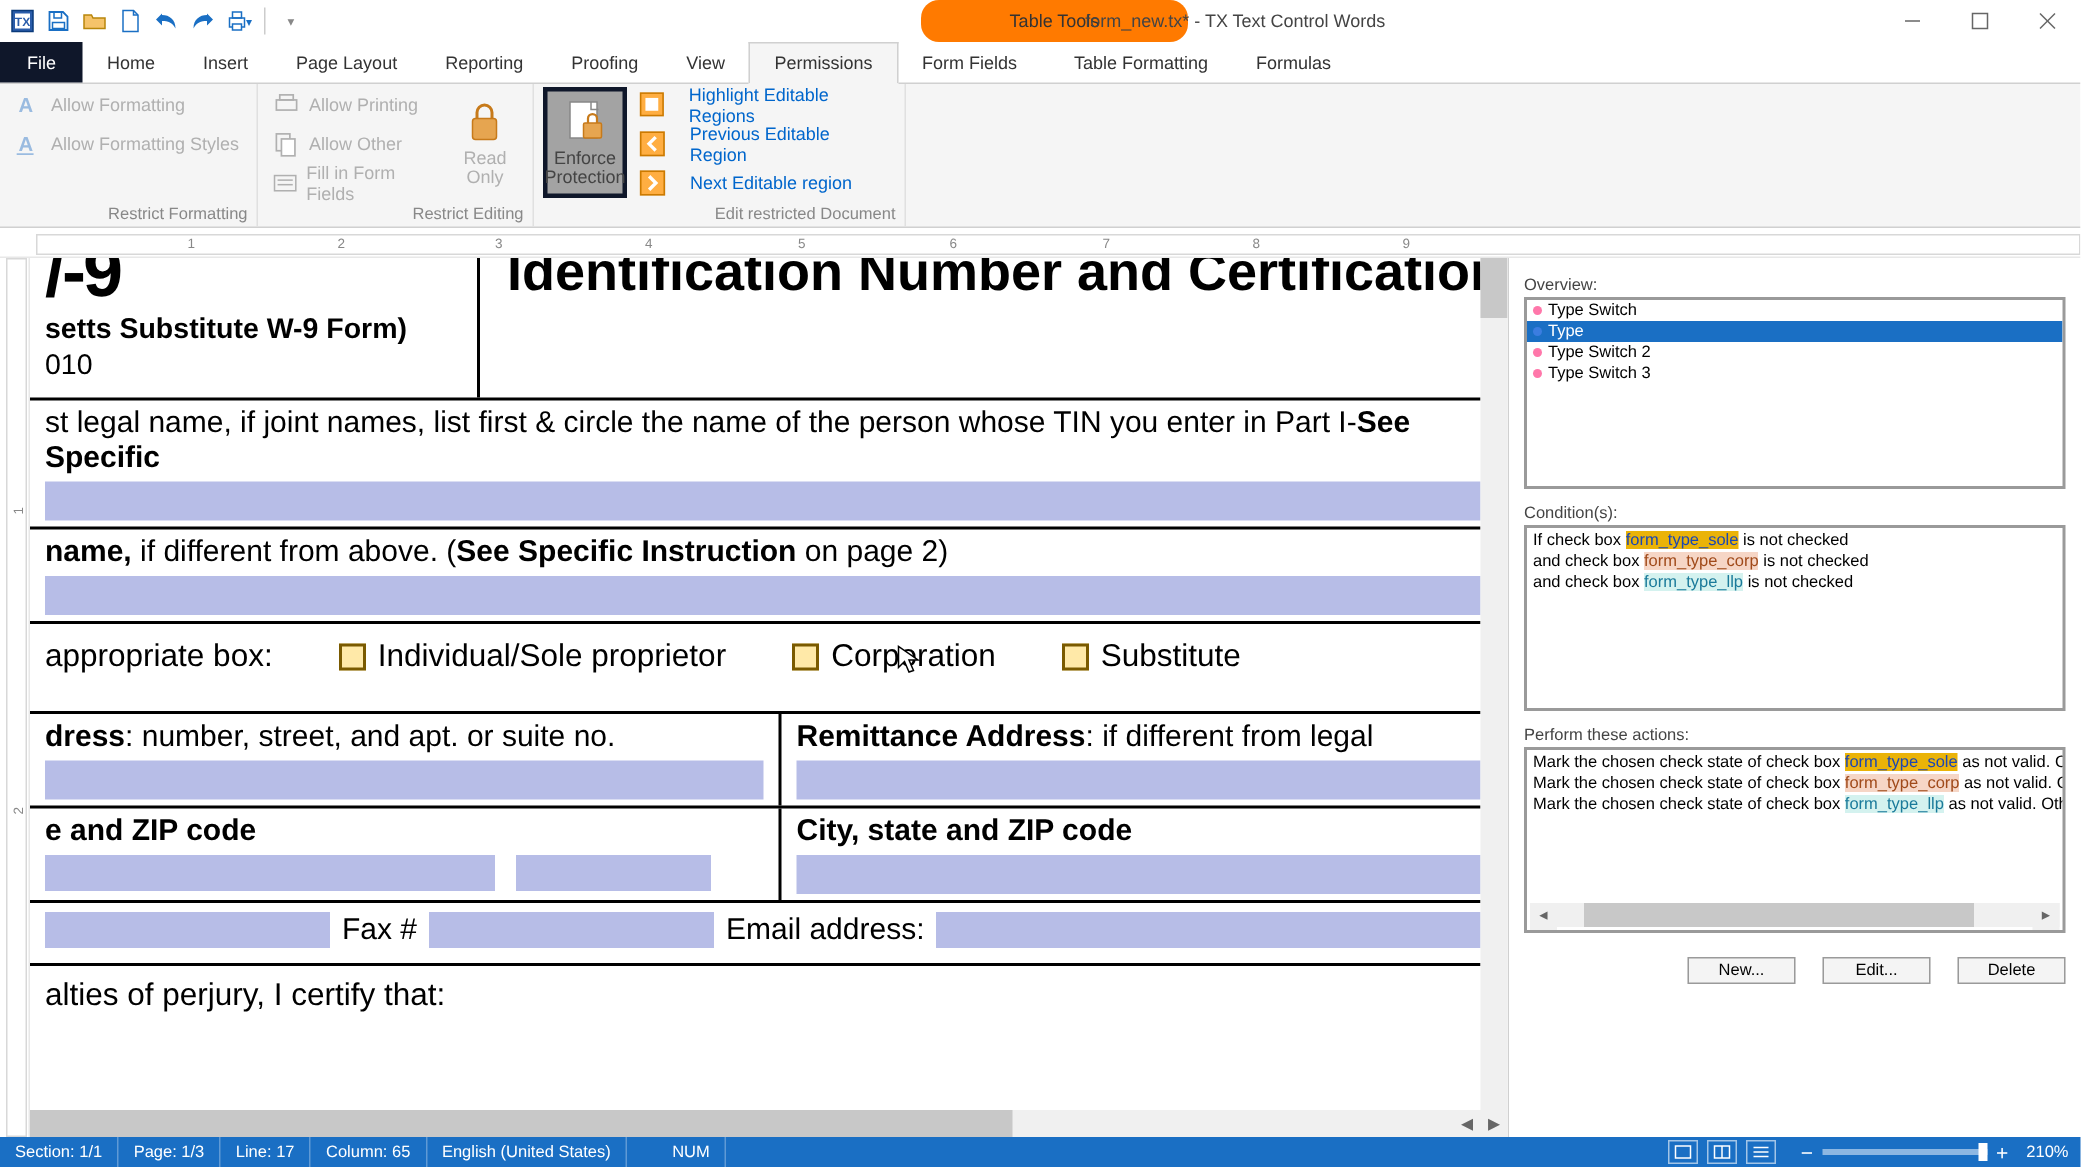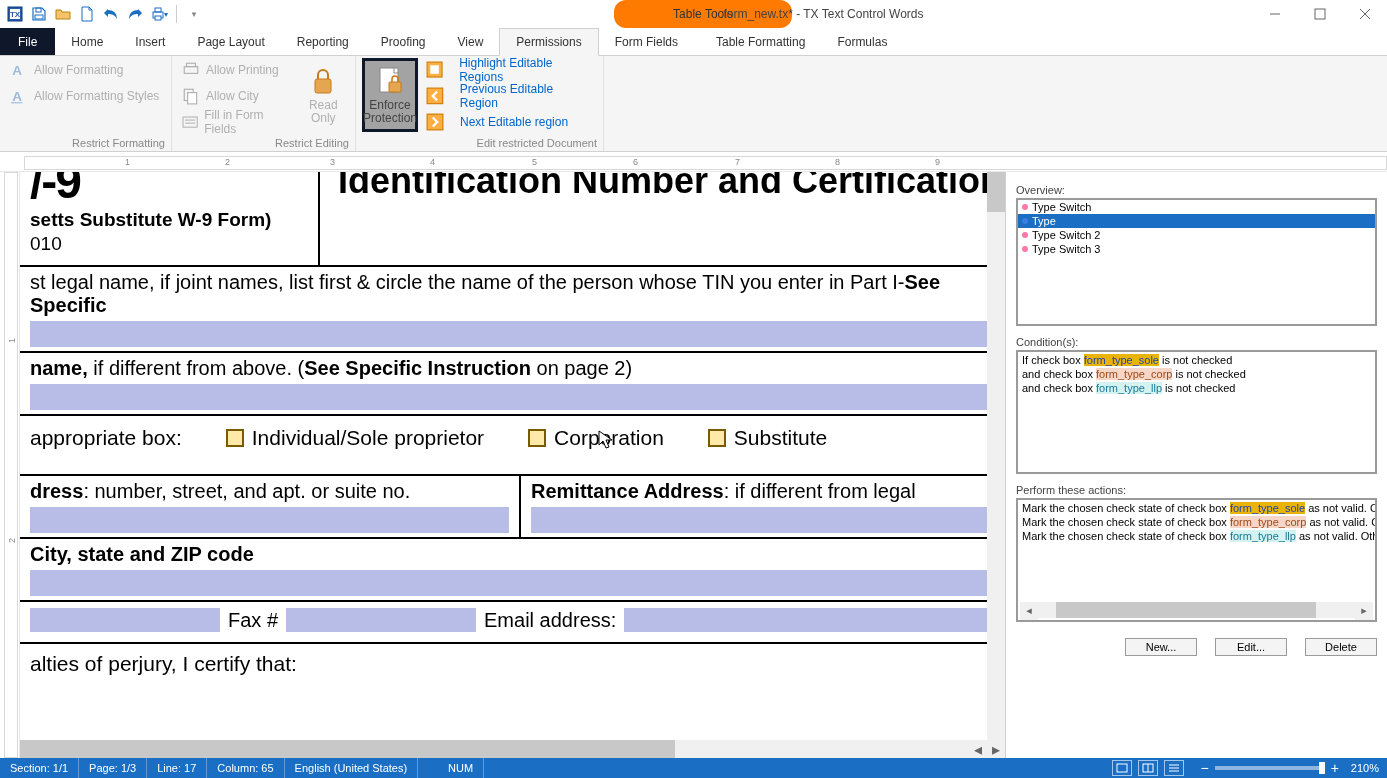--- a/index.html
+++ b/index.html
@@ -250,21 +250,21 @@
             </span>
           <span>Allow Printing</span>
         </div>
         <div class="rbtn-small disabled">
           <span class="ico">
               <svg viewBox="0 0 16 16">
                 <rect x="2" y="2" width="8" height="10" fill="none" stroke="#b0b0b0"></rect>
                 <rect x="5" y="5" width="8" height="10" fill="#fff" stroke="#b0b0b0"></rect>
               </svg>
             </span>
-          <span>Allow City</span>
+          <span>Allow Other</span>
         </div>
         <div class="rbtn-small disabled">
           <span class="ico">
               <svg viewBox="0 0 16 16">
                 <rect x="1" y="3" width="14" height="10" fill="none" stroke="#b0b0b0"></rect>
                 <line x1="3" y1="6" x2="13" y2="6" stroke="#b0b0b0"></line>
                 <line x1="3" y1="9" x2="13" y2="9" stroke="#b0b0b0"></line>
               </svg>
             </span>
           <span>Fill in Form Fields</span>
@@ -398,20 +398,27 @@
             <span class="tc-label"><b>dress</b><span>: number, street, and apt. or suite no.</span></span>
             <div class="editable"></div>
           </div>
           <div class="tc-right">
             <span class="tc-label"><b>Remittance Address</b><span>: if different from legal</span></span>
             <div class="editable"></div>
           </div>
         </div>
 
         <div class="two-col">
+          <div class="tc-left">
+            <span class="tc-label"><b>e and ZIP code</b></span>
+            <div style="display:flex;gap:14px;margin-top:4px">
+              <span class="inline-editable" style="width:300px"></span>
+              <span class="inline-editable" style="width:130px"></span>
+            </div>
+          </div>
           <div class="tc-right">
             <span class="tc-label"><b>City, state and ZIP code</b></span>
             <div class="editable"></div>
           </div>
         </div>
 
         <div class="contact-row">
           <span class="inline-editable" style="width:190px"></span>
           <span style="margin:0 8px">Fax #</span>
           <span class="inline-editable" style="width:190px"></span>

